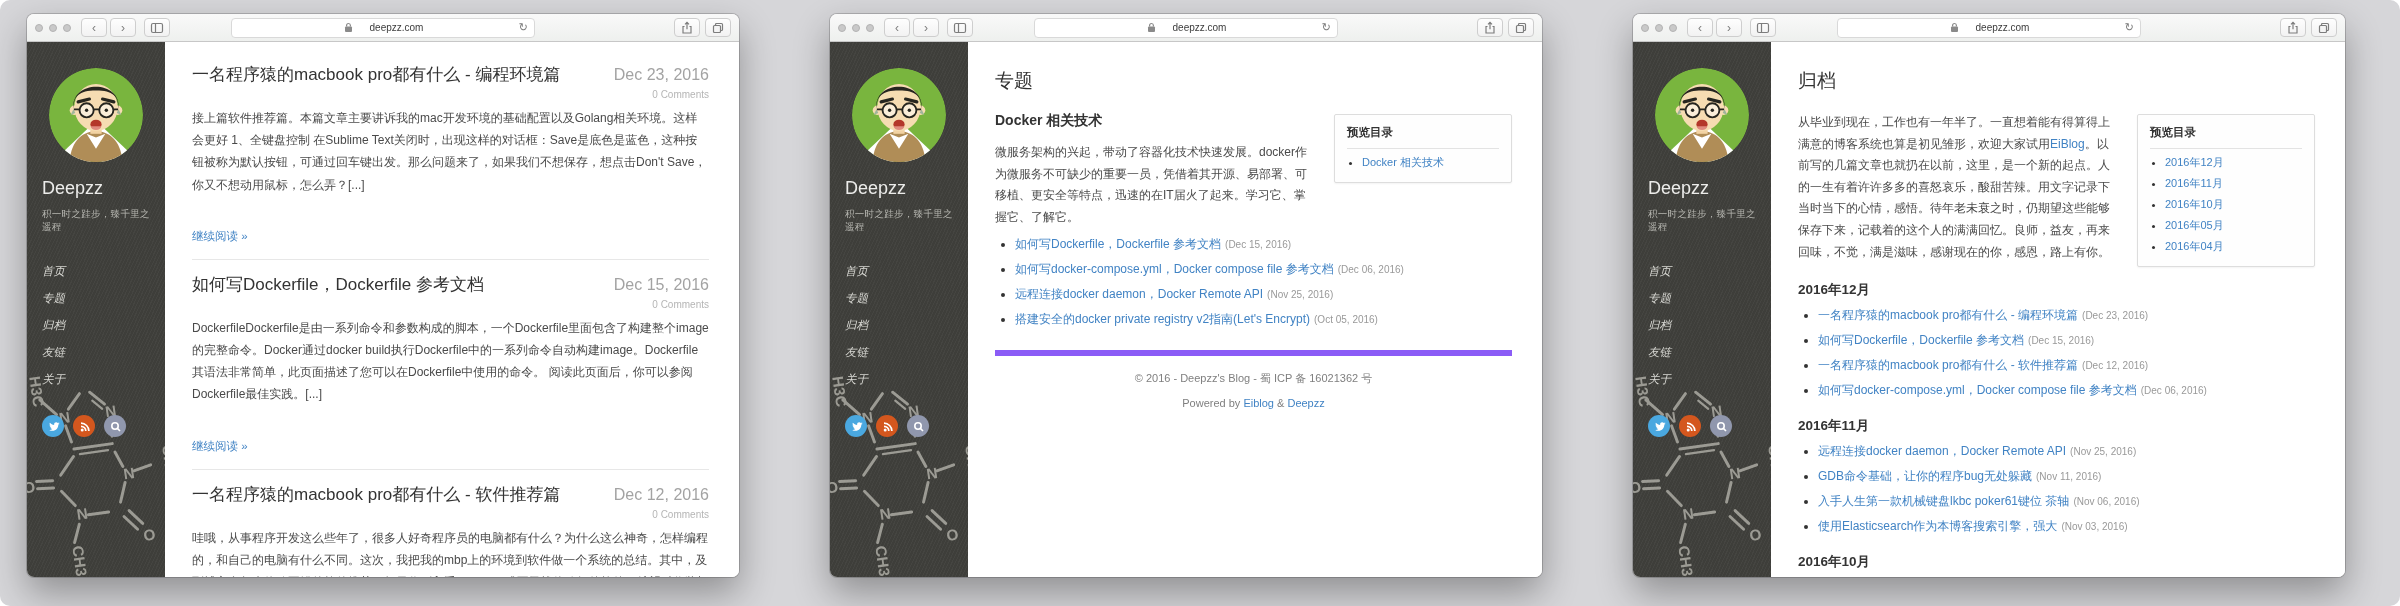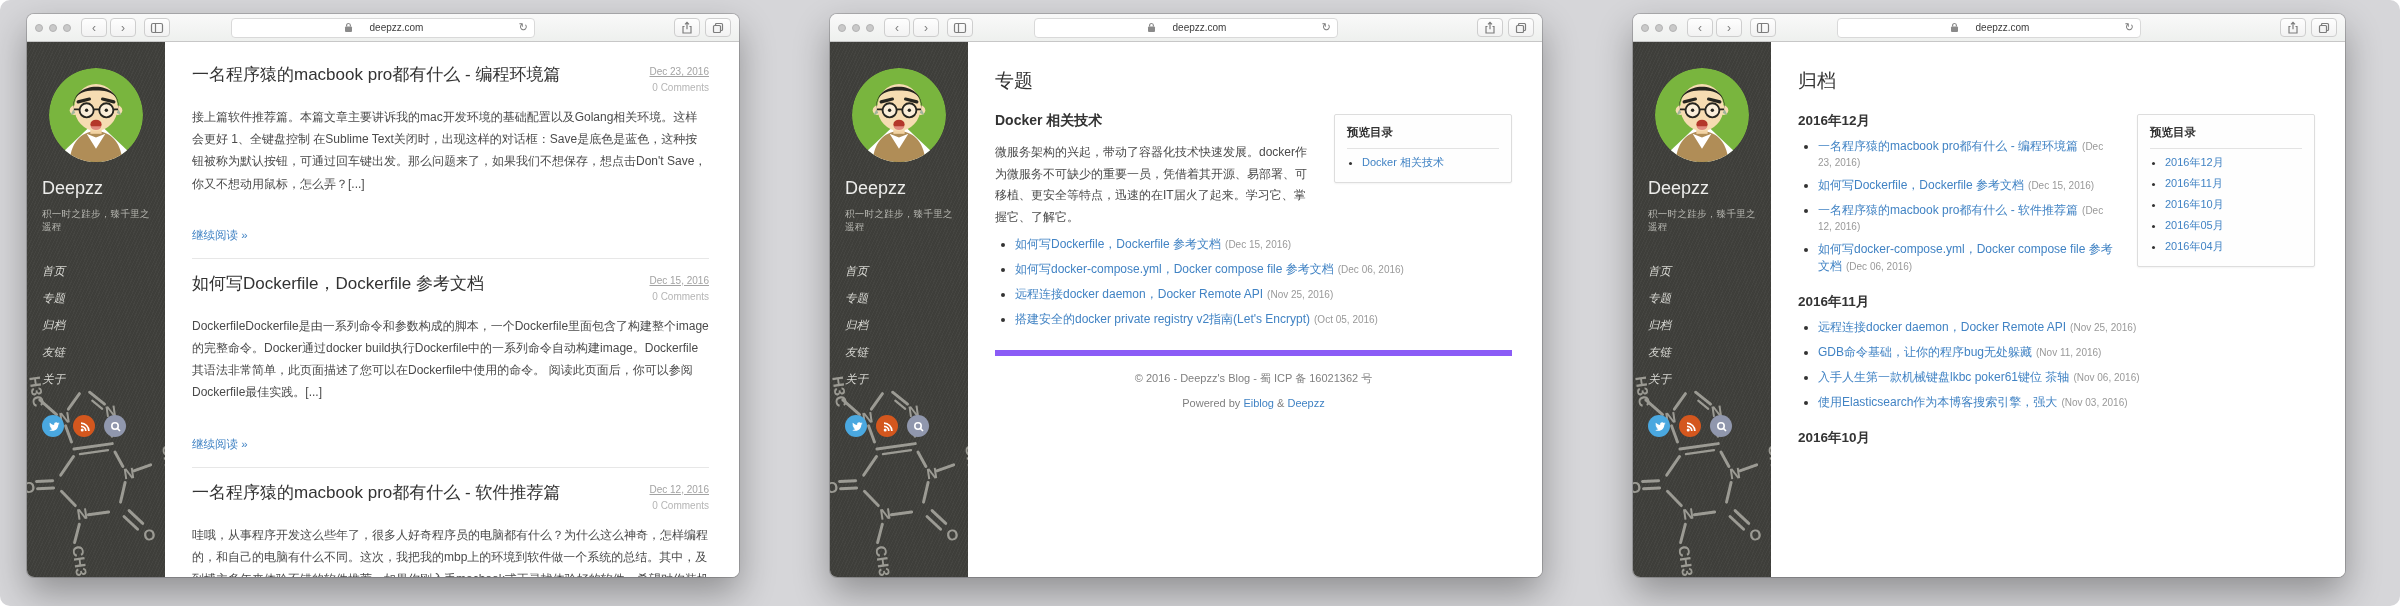--- a/index.html
+++ b/index.html
@@ -40,23 +40,23 @@
   .sc-tw{background:#4aa8e0;} .sc-rss{background:#d4571e;} .sc-se{background:#9097ad;}
   .molecule{position:absolute;left:-18px;bottom:-14px;width:168px;height:225px;opacity:.8;}
 
   
   .main{flex:1;background:#fff;overflow:hidden;position:relative;}
   .m-inner{padding:22px 30px 0 27px;}
 
   .art-head{display:flex;justify-content:space-between;align-items:flex-start;}
   .art-title{font-size:17px;font-weight:400;color:#333;max-width:430px;line-height:1.35;}
   .art-meta{text-align:right;white-space:nowrap;padding-top:2px;}
-  .art-date{font-size:10px;color:#a3a3a3;text-decoration:underline;}
+  .art-date{font-size:16px;color:#a3a3a3;}
   .art-cmts{font-size:10px;color:#b5b5b5;margin-top:5px;}
-  .art-excerpt{font-size:12px;color:#4a4a4a;line-height:1.85;margin-top:13px;}
+  .art-excerpt{font-size:12px;color:#4a4a4a;line-height:1.85;margin-top:7px;}
   .readmore{display:inline-block;color:#4183c4;font-size:11.5px;margin-top:21px;text-decoration:none;}
   .sep{border:none;border-top:1px solid #e7e7e7;margin:15px 0 14px;}
 
   .page-title{font-size:19px;font-weight:400;color:#333;margin:4px 0 18px;}
   .intro{font-size:12px;color:#4a4a4a;line-height:1.8;margin:0 0 6px;}
   .blue{color:#4183c4;text-decoration:none;}
   .toc{float:right;width:152px;border:1px solid #ddd;background:#fefefe;border-radius:2px;
        padding:10px 12px 6px;margin:2px 0 14px 18px;box-shadow:0 1px 2px rgba(0,0,0,.05);}
   .toc-title{font-size:11.5px;font-weight:bold;color:#333;}
   .toc-rule{border:none;border-top:1px solid #e3e3e3;margin:8px 0 6px;}
@@ -469,20 +469,21 @@
           <div class="toc-title">预览目录</div>
           <hr class="toc-rule">
           <ul>
             <li><a href="#">2016年12月</a></li>
             <li><a href="#">2016年11月</a></li>
             <li><a href="#">2016年10月</a></li>
             <li><a href="#">2016年05月</a></li>
             <li><a href="#">2016年04月</a></li>
           </ul>
         </div>
+        <p class="intro"><span>从毕业到现在，工作也有一年半了。一直想着能有得算得上满意的博客系统也算是初见雏形，欢迎大家试用</span><a href="#" class="blue">EiBlog</a><span>。以前写的几篇文章也就扔在以前，这里，是一个新的起点。人的一生有着许许多多的喜怒哀乐，酸甜苦辣。用文字记录下当时当下的心情，感悟。待年老未衰之时，仍期望这些能够保存下来，记载着的这个人的满满回忆。良师，益友，再来回味，不觉，满是滋味，感谢现在的你，感恩，路上有你。</span></p>
 
         <h2 class="month-title">2016年12月</h2>
         <ul class="plist">
           <li><a href="#">一名程序猿的macbook pro都有什么 - 编程环境篇</a><span class="pdate">(Dec 23, 2016)</span></li>
           <li><a href="#">如何写Dockerfile，Dockerfile 参考文档</a><span class="pdate">(Dec 15, 2016)</span></li>
           <li><a href="#">一名程序猿的macbook pro都有什么 - 软件推荐篇</a><span class="pdate">(Dec 12, 2016)</span></li>
           <li><a href="#">如何写docker-compose.yml，Docker compose file 参考文档</a><span class="pdate">(Dec 06, 2016)</span></li>
         </ul>
 
         <h2 class="month-title">2016年11月</h2>

